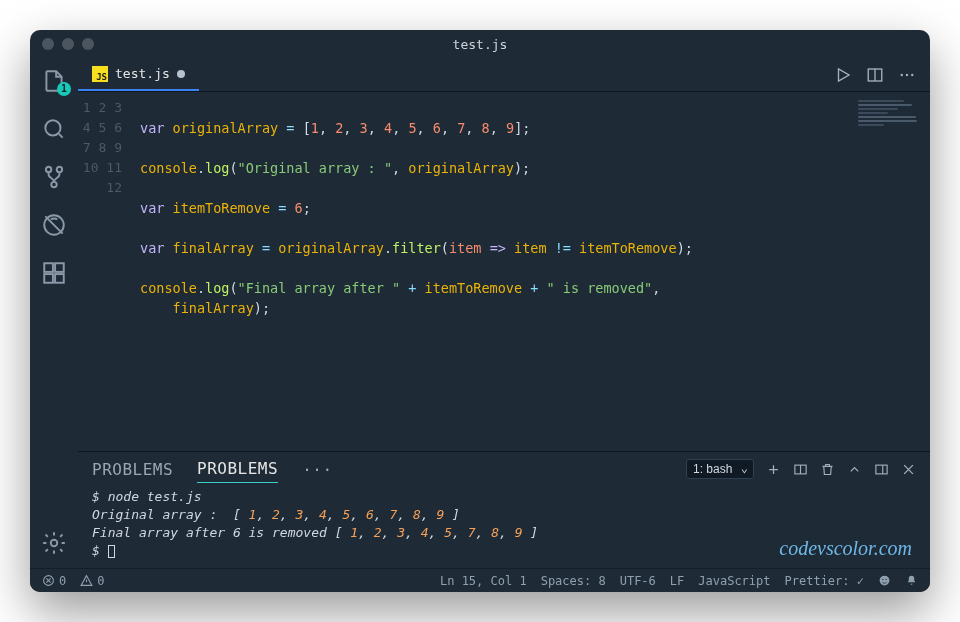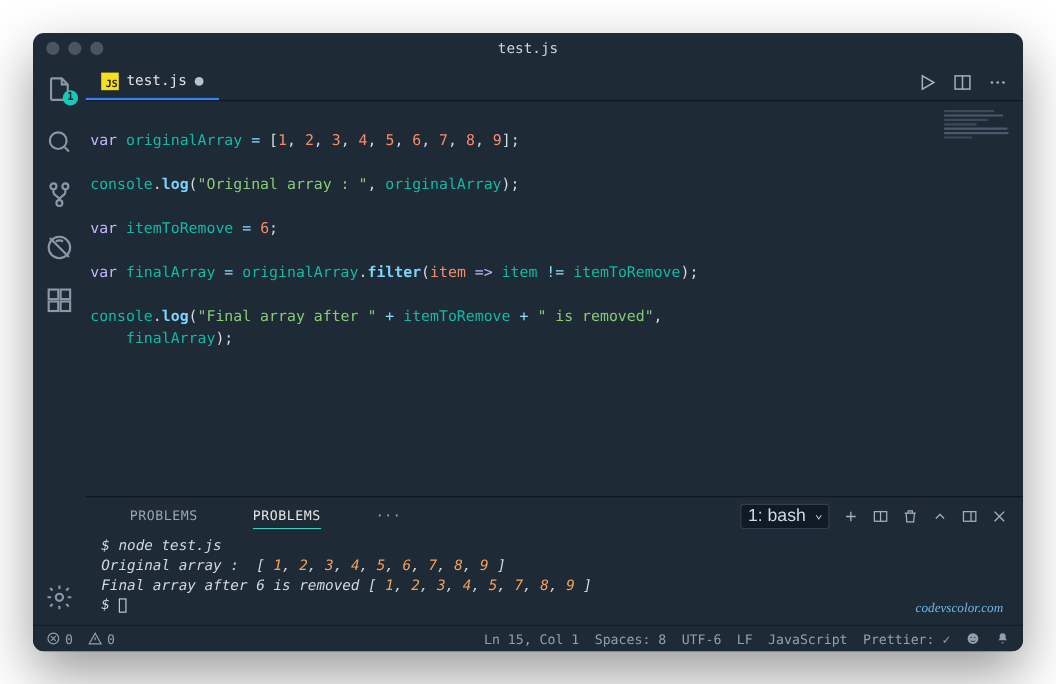--- a/index.html
+++ b/index.html
@@ -81,57 +81,57 @@
 .code {
   flex: 1; padding: 6px 0 0 4px;
   color: #cfd8e3; font-size: 13.5px; line-height: 20px;
   white-space: pre; overflow: hidden;
 }
 .minimap {
   width: 72px; padding: 8px 6px 0 0;
 }
 .mm-line { height: 2px; margin-bottom: 2px; border-radius: 1px; }
 .kw { color: #c4b5fd; }
-.fn { color: #7dd3fc; font-weight: bold; }
-.id { color: #14b8a6; }
+.fn { color: #bef264; }
+.id { color: #eab308; }
 .op { color: #89ddff; }
 .pn { color: #d5dde6; }
 .num { color: #f78c6c; }
 .str { color: #89ca78; }
 .punc { color: #cfd8e3; }
 .panel {
   border-top: 1px solid #0e1620;
   display: flex; flex-direction: column;
   padding: 0 14px 8px 14px;
 }
 .panel-tabs {
   display: flex; align-items: center; height: 34px; gap: 24px;
 }
-.ptab { color: #9aa6b2; font-size: 12px; letter-spacing: 0.5px; cursor: pointer; padding: 4px 0; margin-left: 26px; }
+.ptab { color: #9aa6b2; font-size: 16px; letter-spacing: 0.5px; cursor: pointer; padding: 4px 0; }
 .ptab.active { color: #e6e6e6; border-bottom: 1px solid #3ad0c5; }
 .panel-actions { margin-left: auto; display: flex; align-items: center; gap: 12px; color: #a6b1bf; }
 .term-select {
   background: #0f1a24; color: #cfd8e3; border: 1px solid #31404e;
-  font-size: 16px; padding: 2px 20px 2px 6px; border-radius: 3px;
+  font-size: 12px; padding: 2px 20px 2px 6px; border-radius: 3px;
   appearance: none; position: relative;
 }
 .select-wrap { position: relative; }
 .select-wrap::after {
   content: "⌄"; position: absolute; right: 6px; top: 2px;
   color: #cfd8e3; font-size: 12px; pointer-events: none;
 }
 .pi { width: 15px; height: 15px; cursor: pointer; }
 .terminal {
   font-size: 13px; line-height: 18px; color: #cfd8e3;
   padding: 2px 0 0 0; white-space: pre; font-style: italic;
 }
 .tnum { color: #f5a15a; }
 .watermark {
   position: absolute; right: 18px; bottom: 32px;
-  color: #6fb9e8; font-style: italic; font-family: cursive; font-size: 12px;
+  color: #6fb9e8; font-style: italic; font-family: cursive; font-size: 20px;
 }
 .statusbar {
   height: 24px; background: #1e2a35;
   border-top: 1px solid #12202c;
   display: flex; align-items: center;
   padding: 0 12px; gap: 14px;
   color: #8fa0b0; font-size: 12px;
 }
 .statusbar .spacer { flex: 1; }
 .sb-item { display: flex; align-items: center; gap: 4px; cursor: pointer; }
@@ -216,20 +216,32 @@
               </svg></span>
           <span class="ico"><svg viewBox="0 0 24 24" fill="currentColor">
                 <circle cx="5" cy="12" r="1.6"></circle>
                 <circle cx="12" cy="12" r="1.6"></circle>
                 <circle cx="19" cy="12" r="1.6"></circle>
               </svg></span>
         </div>
       </div>
 
       <div class="editor-wrap">
+        <div class="gutter"><span>1</span>
+<span>2</span>
+<span>3</span>
+<span>4</span>
+<span>5</span>
+<span>6</span>
+<span>7</span>
+<span>8</span>
+<span>9</span>
+<span>10</span>
+<span>11</span>
+<span>12</span></div>
         <div class="code">
 <span class="kw">var</span> <span class="id">originalArray</span> <span class="op">=</span> <span class="pn">[</span><span class="num">1</span>, <span class="num">2</span>, <span class="num">3</span>, <span class="num">4</span>, <span class="num">5</span>, <span class="num">6</span>, <span class="num">7</span>, <span class="num">8</span>, <span class="num">9</span><span class="pn">]</span><span class="punc">;</span>
 
 <span class="id">console</span><span class="punc">.</span><span class="fn">log</span><span class="pn">(</span><span class="str">"Original array : "</span><span class="punc">, </span><span class="id">originalArray</span><span class="pn">)</span><span class="punc">;</span>
 
 <span class="kw">var</span> <span class="id">itemToRemove</span> <span class="op">=</span> <span class="num">6</span><span class="punc">;</span>
 
 <span class="kw">var</span> <span class="id">finalArray</span> <span class="op">=</span> <span class="id">originalArray</span><span class="punc">.</span><span class="fn">filter</span><span class="pn">(</span><span class="num">item</span> <span class="kw">=&gt;</span> <span class="id">item</span> <span class="op">!=</span> <span class="id">itemToRemove</span><span class="pn">)</span><span class="punc">;</span>
 
 <span class="id">console</span><span class="punc">.</span><span class="fn">log</span><span class="pn">(</span><span class="str">"Final array after "</span> <span class="op">+</span> <span class="id">itemToRemove</span> <span class="op">+</span> <span class="str">" is removed"</span><span class="punc">,</span>

